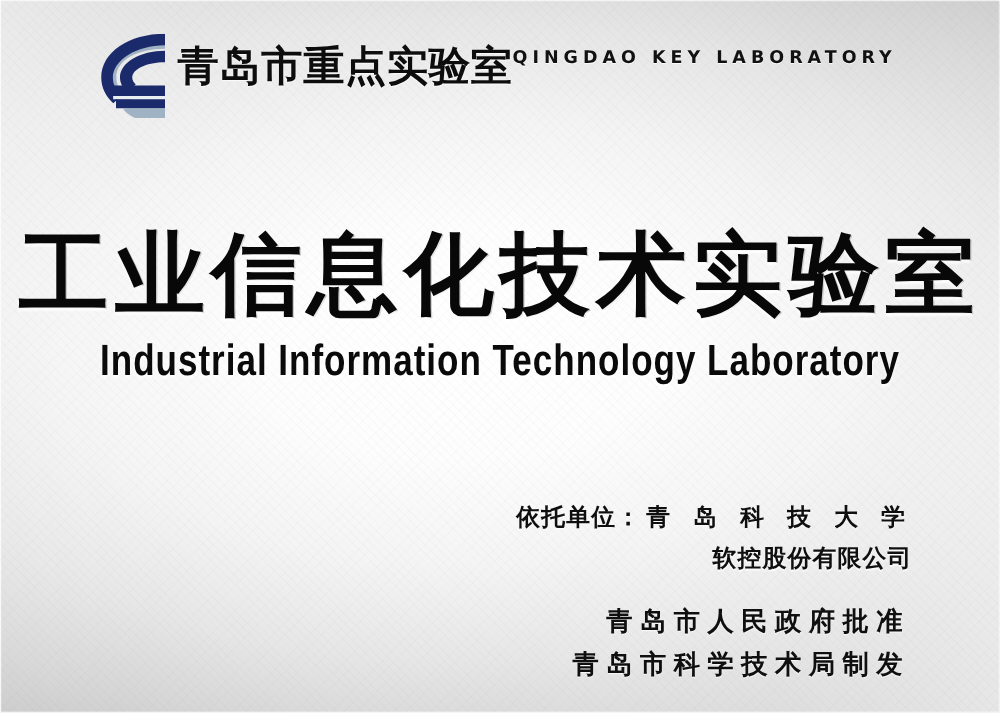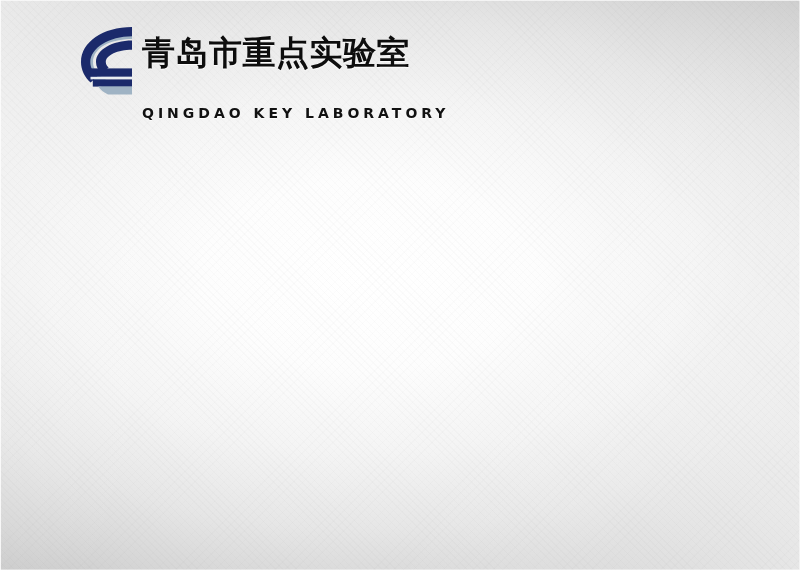--- a/index.html
+++ b/index.html
@@ -83,24 +83,23 @@
 
   #logo-mark {
     width: 56px;
     height: 70px;
     flex: 0 0 auto;
     margin-right: 10px;
   }
 
   #logo-text {
     display: flex;
-    flex-direction: column;
+    flex-direction: row;
     justify-content: flex-end;
     padding-top: 9px;
-    gap: 32px;
   }
 
   #logo-cn {
     font-size: 33px;
     font-weight: 700;
     color: #0d0d0d;
     letter-spacing: 0.5px;
     line-height: 1.05;
     white-space: nowrap;
     text-shadow: 0 1px 1px rgba(255,255,255,0.85);
@@ -230,15 +229,31 @@
       <path d="M56 30.0 C 44.5 30.0, 36.0 31.8, 36.0 35.0
                C 36.0 36.6, 38.0 38.2, 41.5 39.3 L 56 39.3 Z" fill="#f3f4f5" opacity="0"></path>
     </svg>
 
     <div id="logo-text">
       <div id="logo-cn">青岛市重点实验室</div>
       <div id="logo-en">QINGDAO KEY LABORATORY</div>
     </div>
   </div>
 
-
+  <div id="title-block">
+    <div id="title-cn">工业信息化技术实验室</div>
+    <div id="title-en">Industrial  Information  Technology  Laboratory</div>
+  </div>
+
+  <div id="credits">
+
+    <div class="credit-line credit-affil"><span>依托单位：</span><span class="spaced">青 岛 科 技 大 学</span></div>
+
+    <div class="credit-line credit-affil">软控股份有限公司</div>
+
+    <div id="credits-gap"></div>
+
+    <div class="credit-line credit-auth">青岛市人民政府批准</div>
+
+    <div class="credit-line credit-auth">青岛市科学技术局制发</div>
+  </div>
 
 </div>
 
 </body></html>

